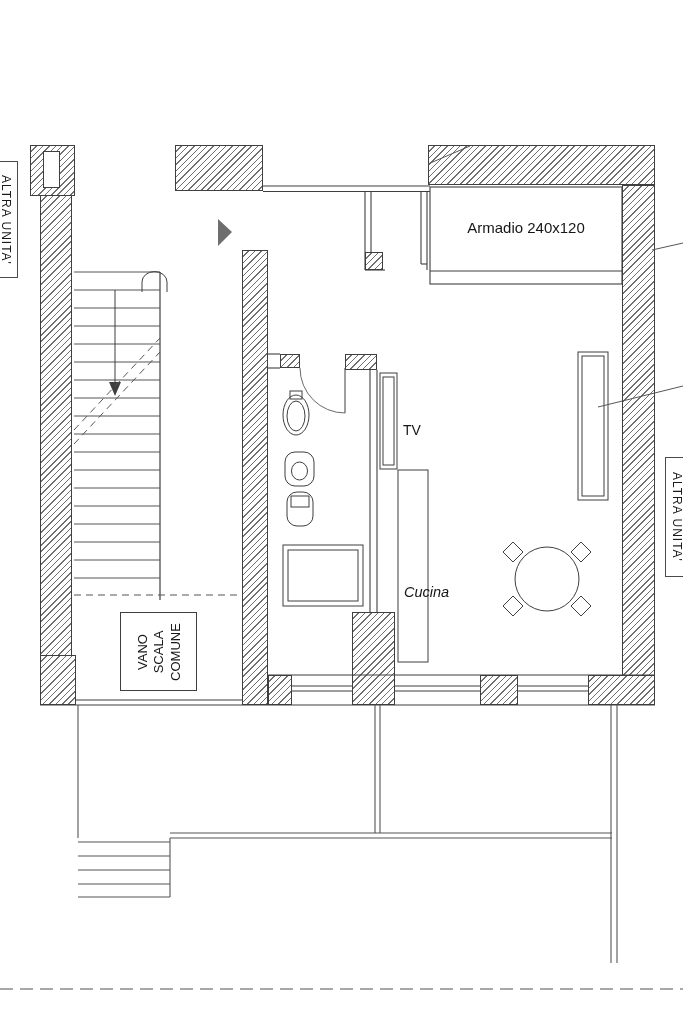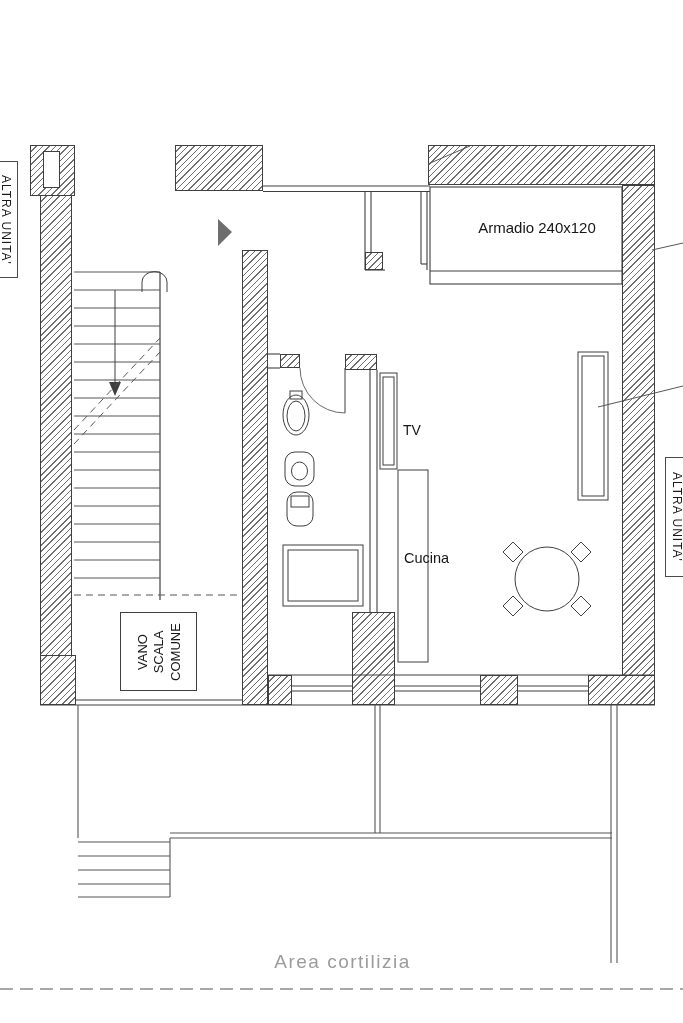--- a/index.html
+++ b/index.html
@@ -13,21 +13,21 @@
     background-image: repeating-linear-gradient(135deg,
       rgba(255,255,255,0) 0px, rgba(255,255,255,0) 3.5px,
       #707070 3.5px, #707070 4.5px);
   }
   .niche {
     position:absolute; box-sizing:border-box;
     border:1px solid #3f3f3f; background:#ffffff;
   }
   svg.overlay { position:absolute; left:0; top:0; }
   .lbl { position:absolute; color:#161616; }
-  .lbl.center { text-align:center;margin-left:11px; }
+  .lbl.center { text-align:center; }
   .vbox {
     position:absolute; box-sizing:border-box; background:#ffffff;
     border:1px solid #4a4a4a; display:flex; align-items:center; justify-content:center;
   }
   .vtext {
     writing-mode:vertical-rl; font-size:12px; letter-spacing:1px;
     color:#1a1a1a; white-space:nowrap;
   }
   .vano-box {
     position:absolute; left:120px; top:612px; width:77px; height:79px;
@@ -182,33 +182,32 @@
       <line x1="598" y1="407" x2="683" y2="386"></line>
     </g>
 
     <polygon points="218,219 218,246 232,232" fill="#6e6e6e" stroke="none"></polygon>
   </svg>
 
   <div class="lbl center" style="left:430px; top:219px; width:192px; font-size:15px;">Armadio 240x120</div>
 
   <div class="lbl" style="left:403px; top:422px; font-size:14px;">TV</div>
 
-  <div class="lbl" style="left:404px; top:550px; font-size:14.5px;">Cucina</div>
+  <div class="lbl" style="left:404px; top:584px; font-size:14.5px;font-style:italic;">Cucina</div>
 
   <div class="vano-box">
     <div class="vano-rot">
       <span style="display:block;">VANO</span>
       <span style="display:block;">SCALA</span>
       <span style="display:block;">COMUNE</span>
     </div>
   </div>
 
   <div class="vbox" style="left:-6px; top:161px; width:24px; height:117px;">
     <span class="vtext">ALTRA UNITA'</span>
   </div>
 
   <div class="vbox" style="left:665px; top:457px; width:24px; height:120px;">
     <span class="vtext">ALTRA UNITA'</span>
   </div>
 
-  <div class="area-lbl">Area  cortilizia</div>
 
 </div>
 
 </body></html>

